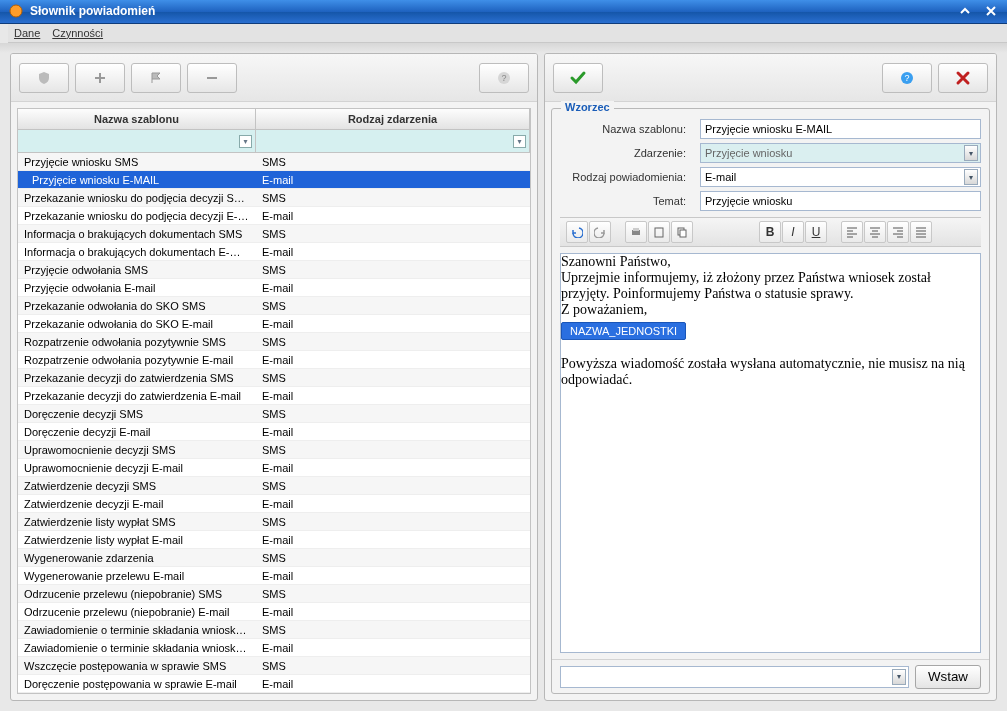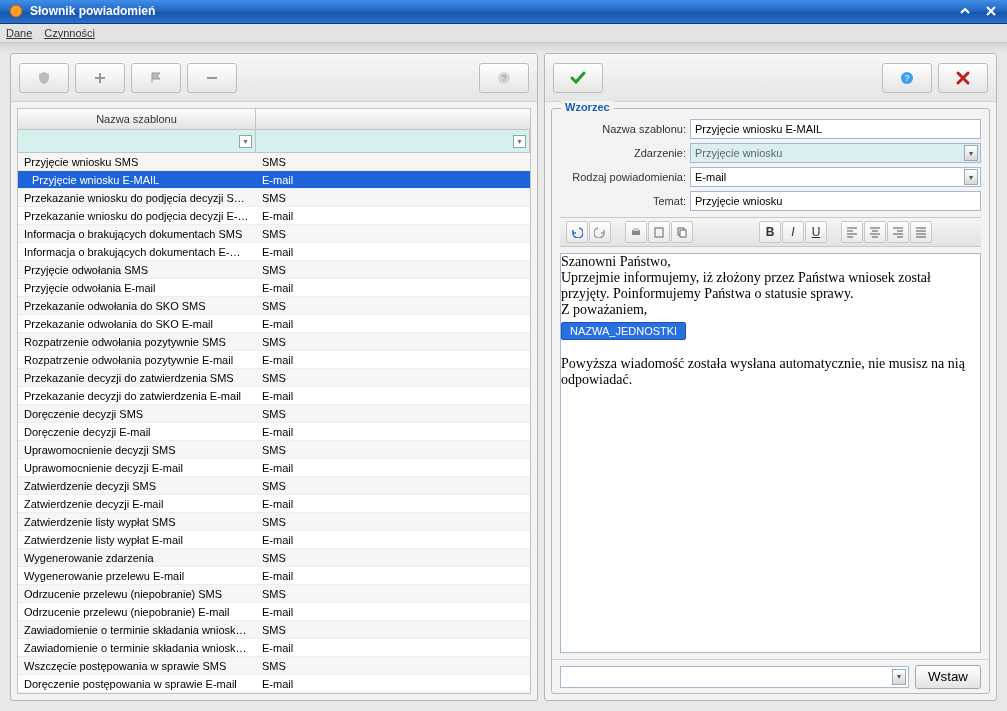--- a/index.html
+++ b/index.html
@@ -18,21 +18,21 @@
     background: linear-gradient(to bottom, #3f8fe8 0%, #1f63c0 50%, #1455a8 51%, #2a6fd0 100%);
     display: flex; align-items: center; justify-content: space-between;
     padding: 0 5px 0 8px;
     border-bottom: 1px solid #0f3c7a;
   }
   .titlebar-left { display:flex; align-items:center; gap:6px; }
   .titlebar .app-icon { width:16px; height:16px; display:flex;align-items:center;justify-content:center; }
   .titlebar .title { color:#fff; font-weight:bold; font-size:12px; }
   .titlebar-right { display:flex; gap:4px; }
   .titlebar-btn { width:22px; height:18px; display:flex; align-items:center;justify-content:center; color:#fff; font-weight:bold; cursor:pointer; font-size:12px;}
-  .menubar { height:22px; background:#e3e3e3; border-bottom:1px solid #c8c8c8; display:flex; align-items:center; padding:0 6px; gap:12px;}
+  .menubar { height:22px; background:#e3e3e3; border-bottom:1px solid #c8c8c8; display:flex; align-items:center; padding:0 6px; gap:12px;margin-left:8px;}
   .menubar .menu-item { text-decoration: underline; color:#333; cursor:pointer;}
   .workarea { flex:1; display:flex; gap:6px; padding:10px; background:linear-gradient(to bottom,#d7d7d7,#e8e8e8 10px);}
   .left-pane, .right-pane {
     background:#f3f3f3;
     border:1px solid #b7b7b7;
     border-radius:3px;
     display:flex; flex-direction:column;
     overflow:hidden;
   }
   .left-pane { width:528px; }
@@ -44,21 +44,21 @@
     background:linear-gradient(to bottom,#fff,#e6e6e6);
     display:flex;align-items:center;justify-content:center;
     color:#888; font-size:14px;
   }
   .tb-btn.enabled { color:#444; cursor:pointer; }
   .tb-btn.green svg path { stroke:#2a9a2a; }
   .tb-btn.red svg path { stroke:#c02020; }
   .tb-spacer { flex:1; }
   .grid-wrap { flex:1; overflow:hidden; display:flex; flex-direction:column; margin:6px; border:1px solid #c3c3c3;}
   .grid-header { display:flex; background:linear-gradient(to bottom,#fdfdfd,#e3e3e3); border-bottom:1px solid #c3c3c3;}
-  .grid-header .col { padding:4px 6px; text-align:center; border-right:1px solid #c3c3c3; color:#333;}
+  .grid-header .col { padding:4px 6px; text-align:center; border-right:1px solid #c3c3c3; color:#333;font-weight:bold;}
   .col-name { width:238px; }
   .col-type { flex:1; }
   .grid-filter { display:flex; border-bottom:1px solid #c3c3c3;}
   .grid-filter .filter-cell {
     background:#d6f0f0; height:22px; border-right:1px solid #c3c3c3; display:flex;align-items:center;justify-content:flex-end;padding:0 3px;
   }
   .filter-cell .dd { width:13px;height:13px;border:1px solid #8aa; background:#fff; display:flex;align-items:center;justify-content:center; font-size:8px; color:#678;}
   .grid-body { flex:1; overflow-y:scroll; background:#fff; }
   .row { display:flex; height:18px; align-items:center; border-bottom:1px solid #eee;}
   .row:nth-child(odd){ background:#f6f6f6;}
@@ -66,21 +66,21 @@
   .row .cell { padding:0 6px; overflow:hidden; white-space:nowrap; text-overflow:ellipsis;}
   .row .cell.col-name { width:238px; border-right:1px solid transparent;}
   .row .cell.col-type { flex:1; }
 
   .fieldset {
     border:1px solid #b8b8b8; border-radius:3px; margin:6px; position:relative; flex:1; display:flex; flex-direction:column;
     background:#f3f3f3;
   }
   .fieldset-legend { position:absolute; top:-8px; left:9px; background:#f3f3f3; padding:0 4px; color:#1a5db8; font-weight:bold; font-size:11px;}
   .form-rows { padding:10px 8px 4px 8px; display:flex; flex-direction:column; gap:4px;}
-  .form-row { display:flex; align-items:center; gap:4px;}
+  .form-row { display:flex; align-items:center; gap:14px;}
   .form-row label { width:126px; text-align:right; color:#333;}
   .form-row input, .form-row .select {
     flex:1; height:20px; border:1px solid #a6b8d0; background:#fff; padding:0 4px; font-family:inherit; font-size:11px;
   }
   .form-row .select { display:flex; align-items:center; justify-content:space-between; padding-right:2px;}
   .form-row .select.disabled { background:#daeff0; color:#666;}
   .select .dd-btn { width:14px;height:16px; background:linear-gradient(#fff,#d8d8d8); border:1px solid #9ab; display:flex;align-items:center;justify-content:center; font-size:8px; color:#456;}
   .rte-toolbar {
     height:30px; background:linear-gradient(#f5f5f5,#e3e3e3); border:1px solid #c8c8c8; border-left:none;border-right:none;
     display:flex; align-items:center; padding:0 6px; gap:2px; margin:2px 8px 0 8px;
@@ -166,20 +166,21 @@
           <svg width="16" height="16" viewBox="0 0 16 16">
               <circle cx="8" cy="8" r="6" fill="#d6d6d6"></circle>
               <text x="8" y="11" font-size="9" text-anchor="middle" fill="#888">?</text>
             </svg>
         </div>
       </div>
 
       <div class="grid-wrap">
         <div class="grid-header">
           <div class="col col-name">Nazwa szablonu</div>
+          <div class="col col-type">Rodzaj zdarzenia</div>
         </div>
         <div class="grid-filter">
           <div class="filter-cell col-name">
               <span class="dd">▾</span>
             </div>
           <div class="filter-cell col-type">
               <span class="dd">▾</span>
             </div>
         </div>
         <div class="grid-body" id="grid-body">

